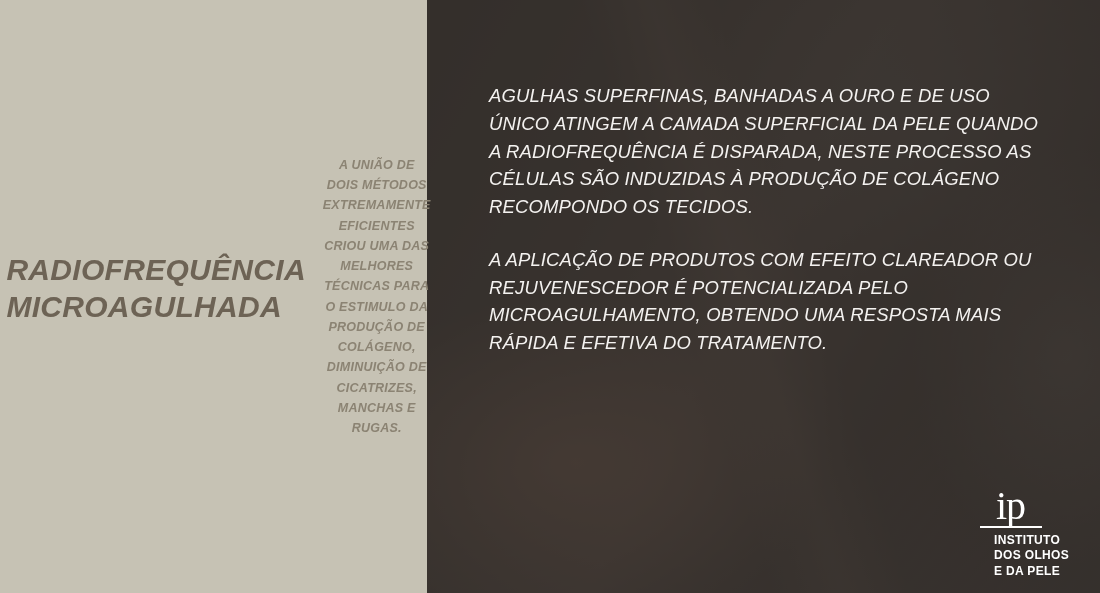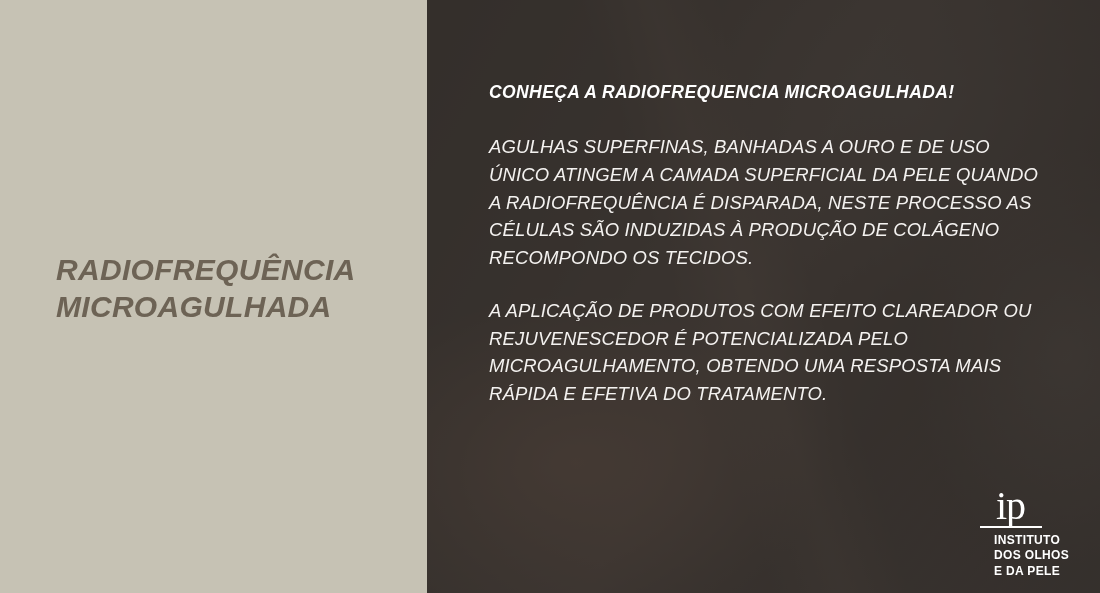--- a/index.html
+++ b/index.html
@@ -147,27 +147,27 @@
     text-transform: uppercase;
   }
 </style>
 </head>
 <body>
 
 <div class="slide">
 
   <div class="left-panel">
     <div class="left-title">RADIOFREQUÊNCIA MICROAGULHADA</div>
+    <div class="left-sub">A UNIÃO DE DOIS MÉTODOS EXTREMAMENTE EFICIENTES CRIOU UMA DAS MELHORES TÉCNICAS PARA O ESTIMULO DA PRODUÇÃO DE COLÁGENO, DIMINUIÇÃO DE CICATRIZES, MANCHAS E RUGAS.</div>
   </div>
 
   <div class="right-panel">
     <div class="photo"></div>
     <div class="overlay"></div>
     <div class="right-content">
-      <div class="headline">CONHEÇA A RADIOFREQUENCIA MICROAGULHADA!</div>
       <div class="para">AGULHAS SUPERFINAS, BANHADAS A OURO E DE USO ÚNICO ATINGEM A CAMADA SUPERFICIAL DA PELE QUANDO A RADIOFREQUÊNCIA É DISPARADA, NESTE PROCESSO AS CÉLULAS SÃO INDUZIDAS À PRODUÇÃO DE COLÁGENO RECOMPONDO OS TECIDOS.</div>
       <div class="para">A APLICAÇÃO DE PRODUTOS COM EFEITO CLAREADOR OU REJUVENESCEDOR É POTENCIALIZADA PELO MICROAGULHAMENTO, OBTENDO UMA RESPOSTA MAIS RÁPIDA E EFETIVA DO TRATAMENTO.</div>
     </div>
   </div>
 
   <div class="logo">
     <div class="logo-mark">ip</div>
     <div class="logo-text">
       <div>INSTITUTO</div>
       <div>DOS OLHOS</div>

